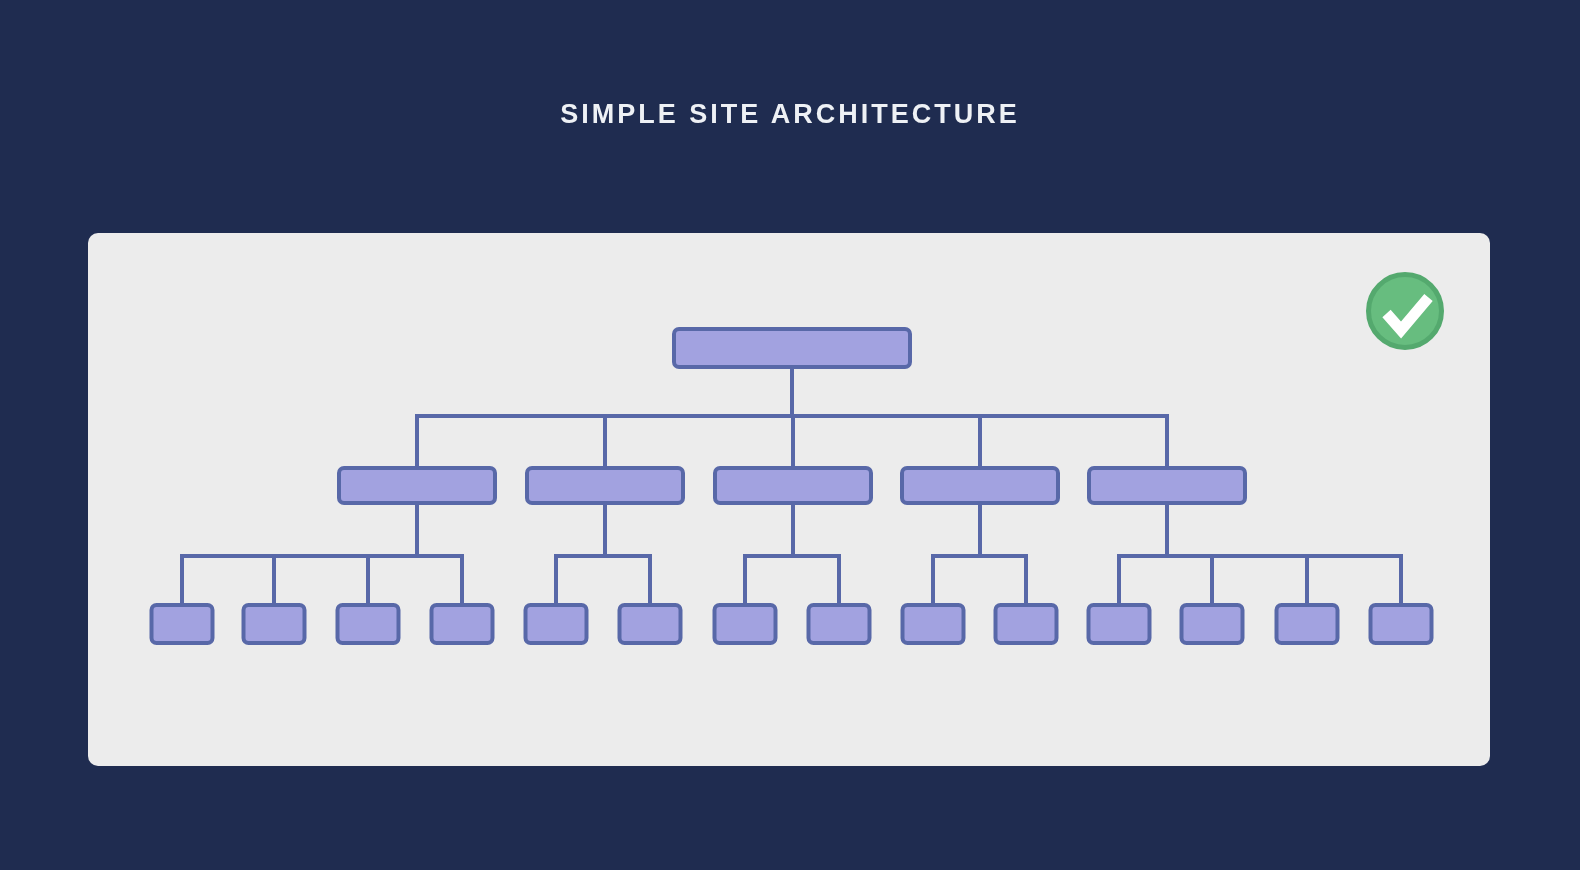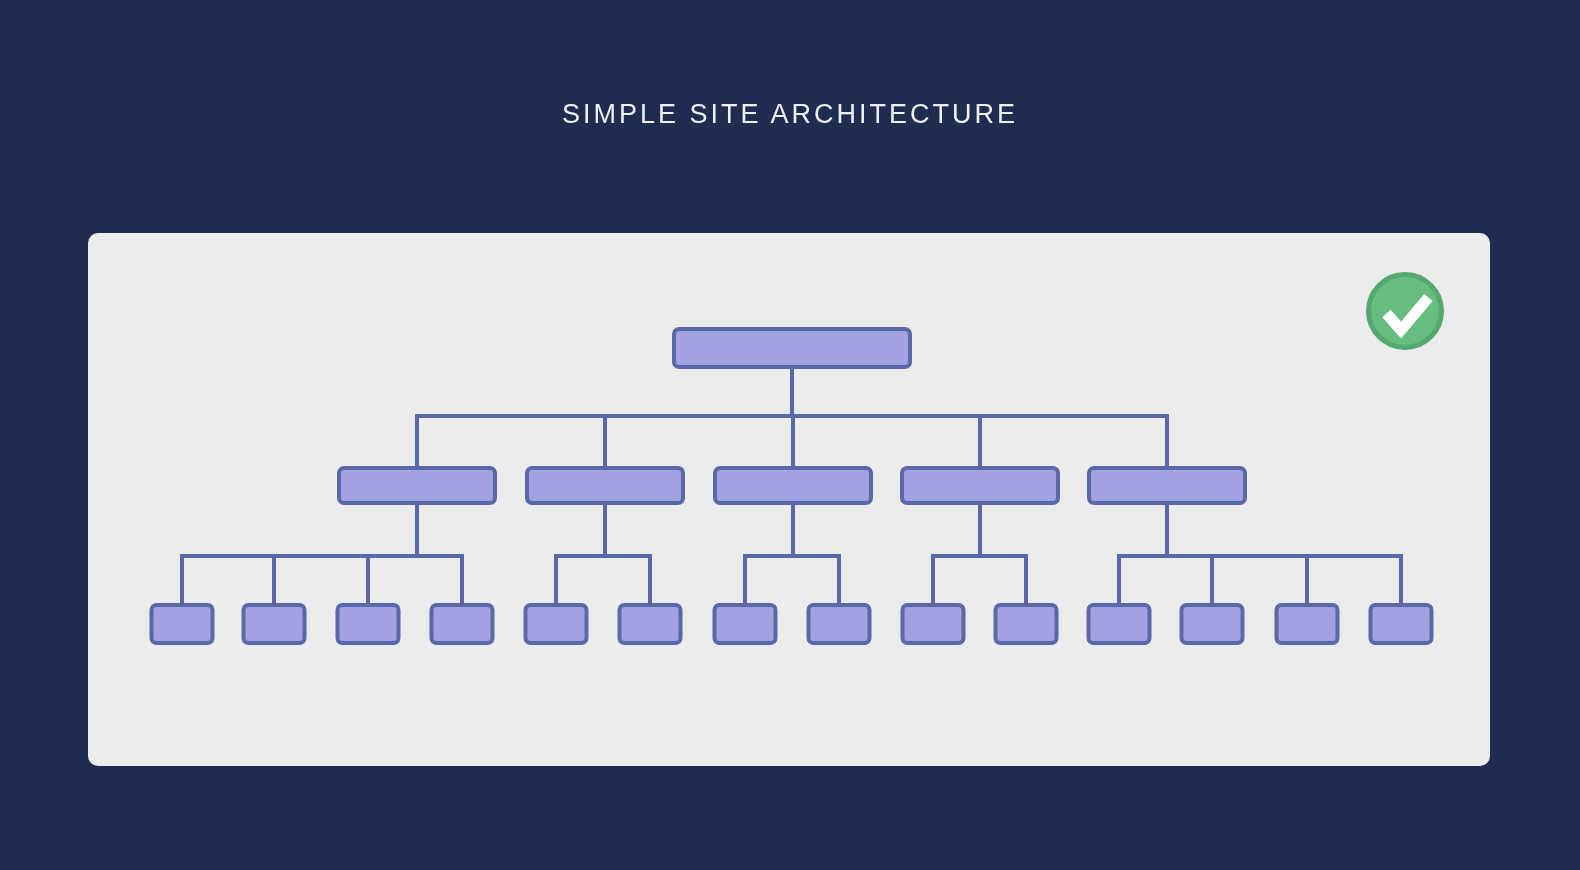--- a/index.html
+++ b/index.html
@@ -17,21 +17,21 @@
     position:relative;
   }
   .title{
     position:absolute;
     top:101px;
     left:0;
     width:1580px;
     text-align:center;
     color:var(--title);
     font-size:27px;
-    font-weight:400;
+    font-weight:700;
     letter-spacing:3px;
     line-height:1;
   }
   .card{
     position:absolute;
     left:88px;
     top:233px;
     width:1402px;
     height:533px;
     background:var(--card);

